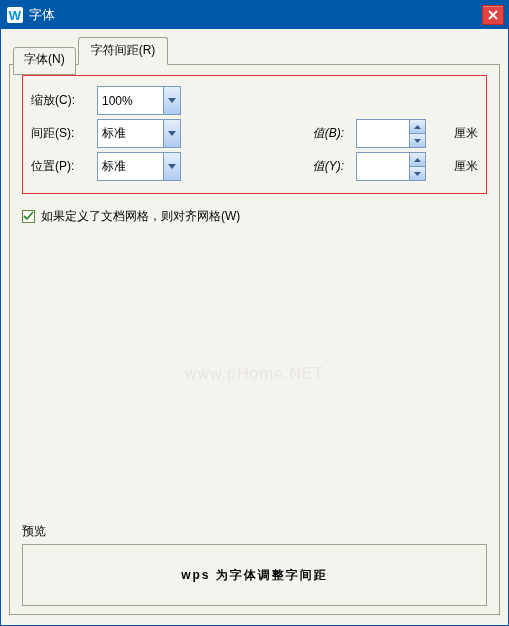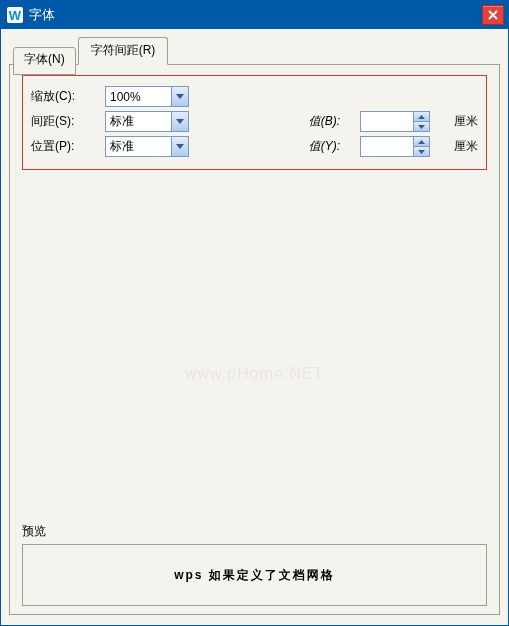--- a/index.html
+++ b/index.html
@@ -10,36 +10,36 @@
 .titlebar .title { margin-left: 6px; flex: 1; font-size: 13px; }
 .close-btn { width: 22px; height: 20px; background: #e04440; border: 1px solid #b0281f; color: #fff; display: flex; align-items: center; justify-content: center; cursor: pointer; box-shadow: inset 0 1px 0 rgba(255,255,255,.3); }
 .close-btn svg { width: 10px; height: 10px; }
 .body { flex: 1; padding: 8px 8px 10px 8px; display: flex; flex-direction: column; }
 .tabs { display: flex; margin-bottom: -1px; position: relative; z-index: 2; padding-left: 4px; }
 .tab { padding: 4px 12px 5px; border: 1px solid #a0a090; background: #f4f3ee; cursor: pointer; margin-right: 2px; position: relative; border-top-left-radius: 3px; border-top-right-radius: 3px; }
 .tab.inactive { top: 10px; padding: 3px 10px 3px; }
 .tab.active { background: #f4f3ee; border-bottom: 1px solid #f4f3ee; }
 .panel { border: 1px solid #a0a090; flex: 1; padding: 10px 12px 8px 12px; display: flex; flex-direction: column; position: relative; }
 .highlight-box { border: 1px solid #d93333; padding: 6px 8px 8px 8px; margin-bottom: 8px; }
-.row { display: flex; align-items: center; margin: 4px 0; gap: 20px; }
+.row { display: flex; align-items: center; margin: 4px 0; gap: 12px; }
 .lbl { min-width: 54px; }
 .lbl2 { min-width: 40px; text-align: right; font-style: italic; }
-.combo, .spinner { height: 21px; border: 1px solid #7a9ac0; background: #fff; display: flex; align-items: center; position: relative; }
+.combo, .spinner { height: 29px; border: 1px solid #7a9ac0; background: #fff; display: flex; align-items: center; position: relative; }
 .combo { width: 84px; }
 .combo.wide { width: 150px; }
 .combo-text { flex: 1; padding: 0 4px; overflow: hidden; white-space: nowrap; }
 .combo-btn { width: 17px; height: 100%; background: linear-gradient(#e4eefb, #aeccf1); border-left: 1px solid #7a9ac0; display: flex; align-items: center; justify-content: center; cursor: pointer; }
 .combo-btn svg { width: 8px; height: 5px; }
 .spinner { width: 70px; }
 .spinner-text { flex: 1; padding: 0 4px; }
 .spin-btns { width: 16px; height: 100%; border-left: 1px solid #7a9ac0; display: flex; flex-direction: column; }
 .spin-btn { flex: 1; background: linear-gradient(#e4eefb, #aeccf1); display: flex; align-items: center; justify-content: center; cursor: pointer; }
 .spin-btn:first-child { border-bottom: 1px solid #7a9ac0; }
 .spin-btn svg { width: 7px; height: 4px; }
-.unit { margin-left: 4px; }
+.unit { margin-left: 16px; }
 .gap-flex { flex: 1; }
 .check-row { display: flex; align-items: center; margin: 6px 0; gap: 6px; }
 .checkbox { width: 13px; height: 13px; border: 1px solid #5a8a3a; background: #fff; display: flex; align-items: center; justify-content: center; cursor: pointer; }
 .checkbox svg { width: 11px; height: 11px; }
 .watermark { position: absolute; left: 50%; top: 300px; transform: translateX(-50%); color: #e8e6df; font-size: 16px; letter-spacing: 1px; pointer-events: none; }
 .preview-label { margin-top: auto; margin-bottom: 4px; }
 .preview-box { height: 62px; border: 1px solid #a0a090; background: #f4f3ee; display: flex; align-items: center; justify-content: center; font-family: "SimSun", serif; font-size: 17px; font-weight: bold; letter-spacing: 2px; }
 .button-row { display: flex; gap: 6px; margin-top: 12px; }
 .btn { height: 24px; border: 1px solid #a0a090; background: #f4f3ee; padding: 0 14px; cursor: pointer; display: flex; align-items: center; justify-content: center; border-radius: 1px; box-shadow: inset 0 1px 0 rgba(255,255,255,.6); }
 .btn-spacer { flex: 1; }
@@ -134,24 +134,32 @@
                     <path d="M0 0 L3.5 4 L7 0 Z" fill="#3a5a8a"></path>
                   </svg>
                 </div>
             </div>
           </div>
           <span class="unit">厘米</span>
         </div>
       </div>
 
 
+      <div class="check-row">
+        <div class="checkbox">
+          <svg viewBox="0 0 11 11">
+              <path d="M1 5 L4 8 L10 1" stroke="#2f8f2f" stroke-width="1.8" fill="none"></path>
+            </svg>
+        </div>
+        <span>如果定义了文档网格，则对齐网格(W)</span>
+      </div>
 
       <div class="watermark">www.pHome.NET</div>
 
       <div class="preview-label">预览</div>
       <div class="preview-box">
-        <span>wps 如果定义了文档网格</span>
+        <span>wps 为字体调整字间距</span>
       </div>
 
 
     </div>
   </div>
 </div>
 
 </body></html>

